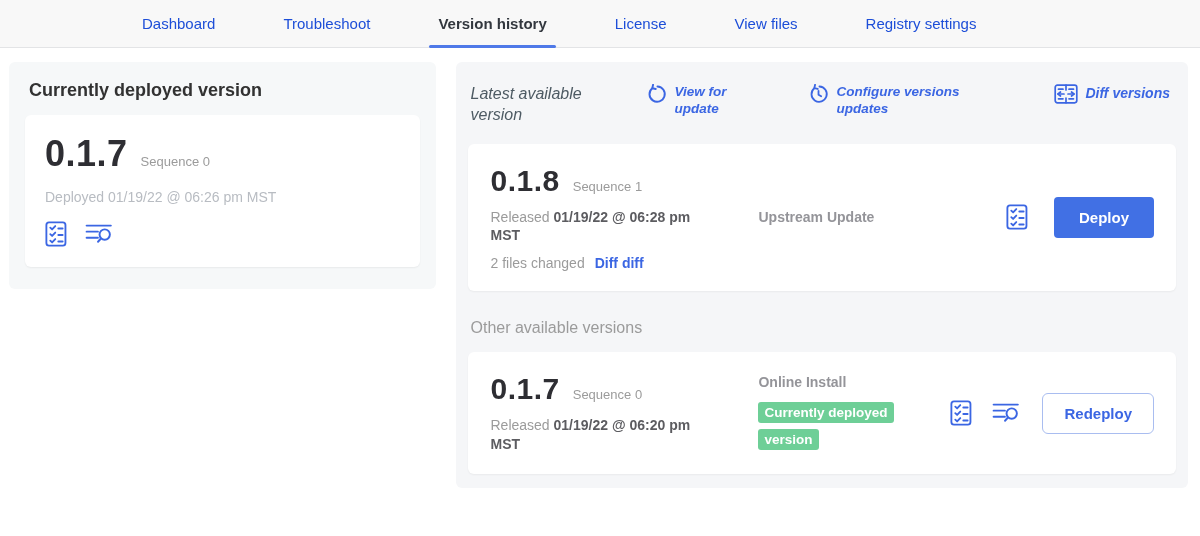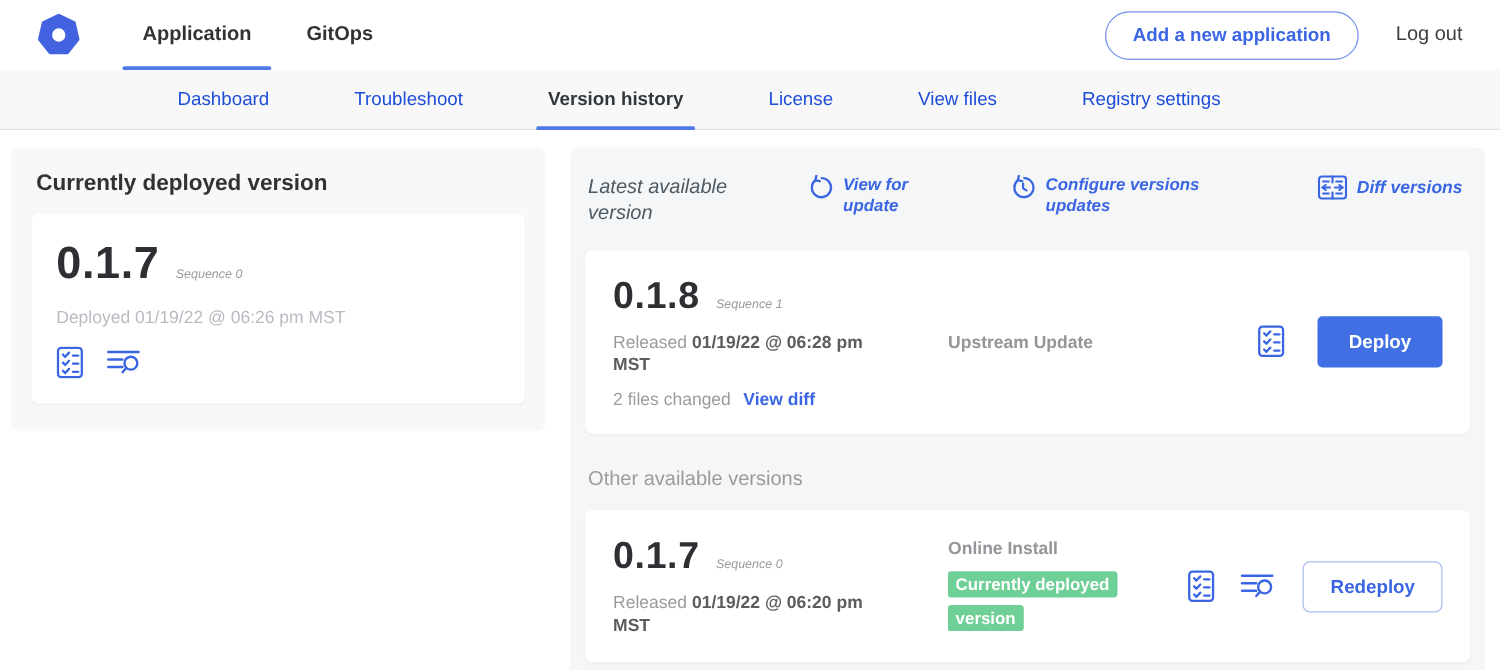--- a/index.html
+++ b/index.html
@@ -31,21 +31,21 @@
   
   .main { display: flex; align-items: flex-start; padding: 14px 12px 0 9px; gap: 20px; }
 
   .deployed-card { width: 441px; background: #f6f8f9; border-radius: 6px; padding: 18px 16px 22px; }
   .deployed-card h2 { font-size: 18px; font-weight: 700; color: #323232; margin: 0 4px 14px; }
   .white-card { background: #fff; border-radius: 6px; box-shadow: 0 1px 2px rgba(0,0,0,.06); padding: 18px 20px 20px; }
 
   .version-row { display: flex; align-items: baseline; gap: 13px; }
   .version-big { font-size: 36px; font-weight: 700; color: #2e2e33; letter-spacing: .5px; }
   .version-mid { font-size: 30px; font-weight: 700; color: #2e2e33; letter-spacing: .5px; }
-  .sequence { font-size: 10px; color: #9b9b9b; font-style: italic; }
+  .sequence { font-size: 13px; color: #9b9b9b; }
   .deployed-at { margin: 14px 0 16px; font-size: 14px; color: #b8bcc2; }
   .icon-row { display: flex; align-items: center; gap: 16px; }
   .icon-btn { display: inline-flex; cursor: pointer; }
 
   
   .available-panel { flex: 1; background: #f5f6f8; border-radius: 6px; padding: 14px 12px; }
   .panel-header { display: flex; align-items: flex-start; padding: 8px 2px 18px 2px; font-style: italic; }
   .panel-title { font-size: 16px; font-weight: 400; color: #4d5a63; width: 132px; line-height: 1.3; }
   .panel-action { display: flex; align-items: flex-start; gap: 7px; color: #3b66e3; cursor: pointer; }
   .panel-action .lbl { font-size: 13.5px; font-weight: 600; line-height: 1.25; }
@@ -73,36 +73,20 @@
            font-size: 15px; font-weight: 700; padding: 11px 21px; border-radius: 6px; cursor: pointer; margin-left: 4px; }
   .other-title { margin: 28px 2px 15px; font-size: 16px; color: #9b9b9b; }
 
   svg { display: block; }
 </style>
 </head>
 <body>
 
 <div class="app">
 
-  <header class="topnav">
-    <span class="logo">
-      <svg viewBox="0 0 32 32" width="34" height="34">
-        <path fill="#4262e0" stroke="#4262e0" stroke-width="3" stroke-linejoin="round" fill-rule="evenodd" d="M16 1.5 L27.3 7 L30.1 19.2 L22.3 29 L9.7 29 L1.9 19.2 L4.7 7 Z
-             M16 9.5 a6.5 6.5 0 1 0 0 13 a6.5 6.5 0 1 0 0 -13 Z"></path>
-      </svg>
-    </span>
-    <nav class="top-tabs">
-      <div class="top-tab active">Application</div>
-      <div class="top-tab">GitOps</div>
-    </nav>
-    <div class="topnav-right">
-      <button class="add-app-btn">Add a new application</button>
-      <span class="logout">Log out</span>
-    </div>
-  </header>
 
   <nav class="subnav">
     <div class="subnav-item">Dashboard</div>
     <div class="subnav-item">Troubleshoot</div>
     <div class="subnav-item active">Version history</div>
     <div class="subnav-item">License</div>
     <div class="subnav-item">View files</div>
     <div class="subnav-item">Registry settings</div>
   </nav>
 
@@ -191,21 +175,21 @@
         <div class="vc-left">
           <div class="version-row">
             <span class="version-mid">0.1.8</span>
             <span class="sequence">Sequence 1</span>
           </div>
           <p class="released">
             <span>Released</span>
             <b>01/19/22 @ 06:28 pm MST</b>
           </p>
           <p class="files-row">
-            <span>2 files changed</span><span class="view-diff">View diff</span>
+            <span>2 files changed</span><span class="view-diff">Diff diff</span>
           </p>
         </div>
         <div class="vc-mid">
           <p class="source">Upstream Update</p>
         </div>
         <div class="vc-right">
           <span class="icon-btn">
             <svg viewBox="0 0 22 24" width="24" height="26" fill="none" stroke="#3b66e3" stroke-width="1.7" stroke-linecap="round" stroke-linejoin="round">
               <rect x="1.2" y="1.2" width="17.6" height="21.6" rx="2.4"></rect>
               <path d="M4.8 6.1l1.7 1.7 2.9-3.1"></path>

